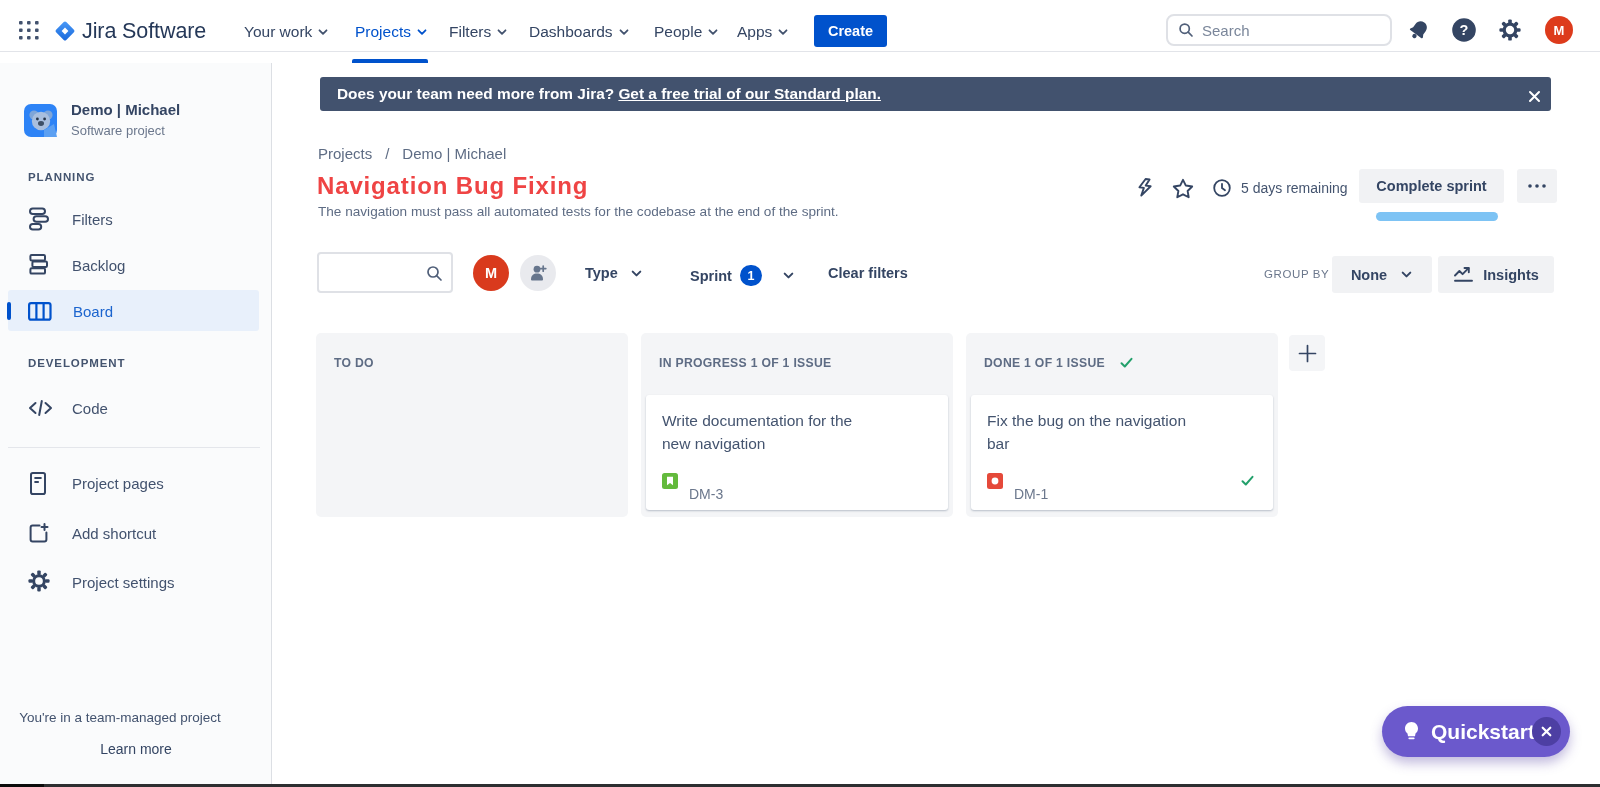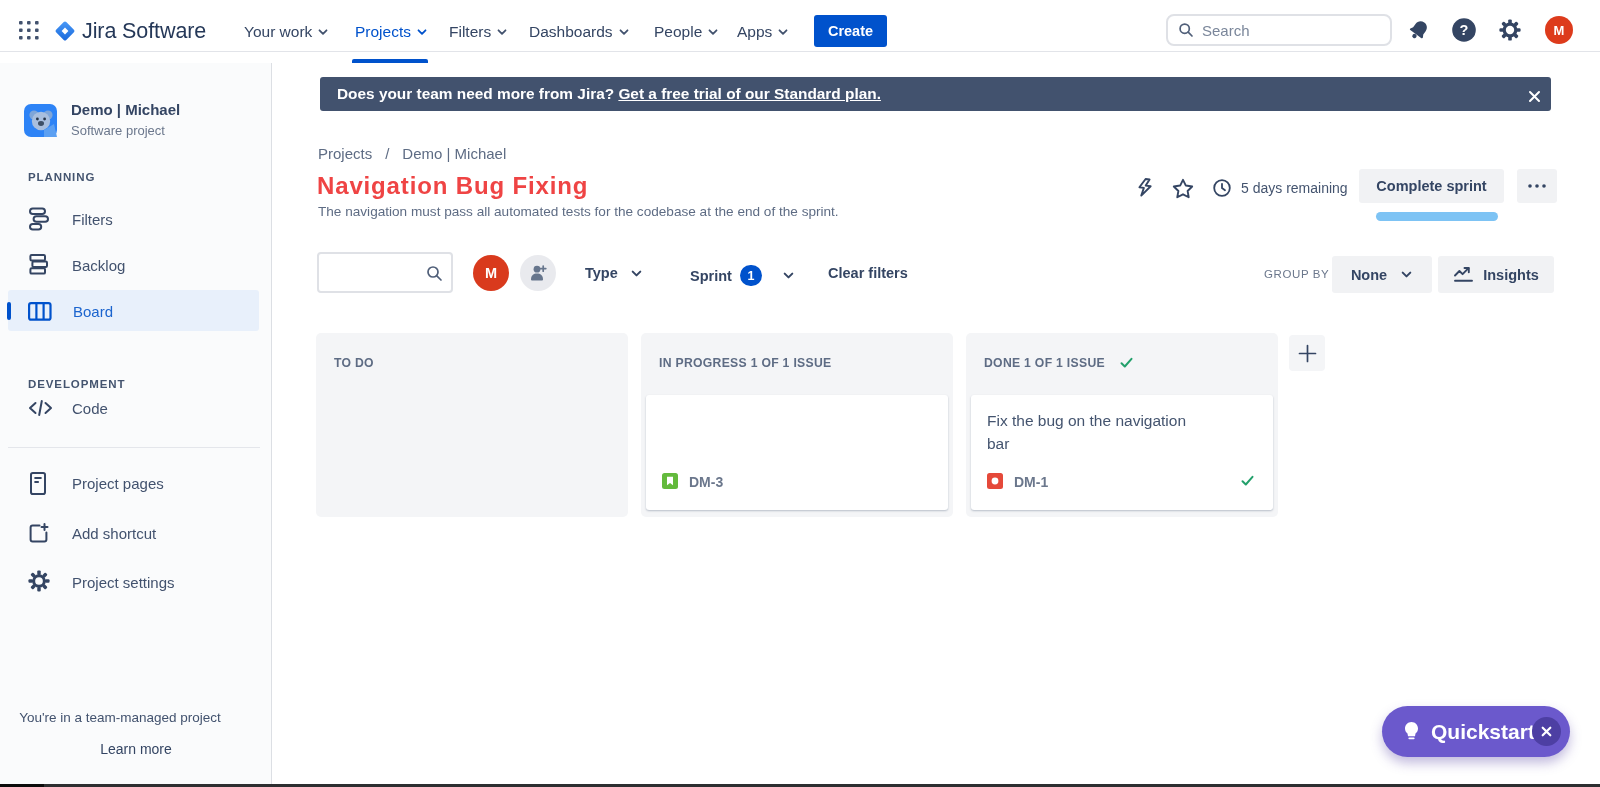--- a/index.html
+++ b/index.html
@@ -32,21 +32,21 @@
   
   #filterinput { position:absolute; left:317px; top:252px; width:136px; height:41px; border:2px solid #DFE1E6; border-radius:4px; background:#fff; }
   .fav { position:absolute; border-radius:50%; display:flex; align-items:center; justify-content:center; }
   .ddlabel { font-size:14.5px; font-weight:700; color:#344563; display:flex; align-items:center; }
 
   
   .col { position:absolute; top:333px; width:312px; height:184px; background:#F4F5F7; border-radius:5px; }
   .colhead { position:absolute; top:23px; left:18px; font-size:12.2px; font-weight:700; color:#5E6C84; letter-spacing:0.3px; display:flex; align-items:center; gap:15px; }
   .card { position:absolute; top:62px; left:5px; width:302px; height:115px; background:#fff; border-radius:3px; box-shadow:0 1px 2px rgba(9,30,66,0.25); }
   .cardtitle { position:absolute; left:16px; top:14px; font-size:15.5px; color:#44546F; line-height:23px; width:205px; }
-  .cardkey { position:absolute; left:43px; top:79px; font-size:14px; color:#6B778C;font-weight:bold; }
+  .cardkey { position:absolute; left:43px; top:91px; font-size:14px; color:#6B778C; }
 
   #quickstart { position:absolute; left:1382px; top:706px; width:188px; height:51px; border-radius:26px; background:#6B59CC; box-shadow:0 6px 12px rgba(80,60,160,0.35); display:flex; align-items:center; }
   #qs-x { position:absolute; left:150px; top:11px; width:29px; height:29px; border-radius:50%; background:#4D3FA3; display:flex; align-items:center; justify-content:center; }
 
   #bottombar1 { position:absolute; left:0; top:784px; width:44px; height:3px; background:#0b0b0b; }
   #bottombar2 { position:absolute; left:44px; top:784px; width:1556px; height:3px; background:#2d2e30; }
 </style>
 </head>
 <body>
 <div id="app">
@@ -182,21 +182,21 @@
 
   <div class="abs" style="left:8px;top:290px;width:251px;height:41px;background:#E8F0FB;border-radius:3px;"></div>
   <div class="abs" style="left:7px;top:302px;width:4px;height:18px;background:#0052CC;border-radius:2px;"></div>
   <svg class="abs" style="left:28px;top:302px" width="24" height="19" viewBox="0 0 24 19" fill="none" stroke="#0052CC" stroke-width="2.2">
     <rect x="1.1" y="1.1" width="21.4" height="16.6" rx="2"></rect>
     <line x1="8.4" y1="1.5" x2="8.4" y2="17.5"></line>
     <line x1="15.6" y1="1.5" x2="15.6" y2="17.5"></line>
   </svg>
   <div class="abs" style="left:73px;top:303px;font-size:15px;color:#1B64CE;">Board</div>
 
-  <div class="sideheader" style="top:378px;">DEVELOPMENT</div>
+  <div class="sideheader" style="top:357px;">DEVELOPMENT</div>
 
   <svg class="abs" style="left:28px;top:399px" width="25" height="18" viewBox="0 0 25 18" fill="none" stroke="#344563" stroke-width="2" stroke-linecap="round" stroke-linejoin="round">
     <path d="M7.5 4 L2 9 L7.5 14"></path>
     <path d="M17.5 4 L23 9 L17.5 14"></path>
     <path d="M13.8 2 L11.2 16"></path>
   </svg>
   <div class="sidetext abs" style="left:72px;top:400px;">Code</div>
 
   <div class="abs" style="left:8px;top:447px;width:252px;height:1px;background:#E4E6EB;"></div>
 
@@ -312,20 +312,21 @@
     </svg>
     Insights
   </div>
 
   <div class="col" style="left:316px;">
     <div class="colhead">TO DO</div>
   </div>
   <div class="col" style="left:641px;">
     <div class="colhead">IN PROGRESS 1 OF 1 ISSUE</div>
     <div class="card">
+      <div class="cardtitle">Write documentation for the new navigation</div>
       <svg class="abs" style="left:16px;top:78px" width="16" height="16" viewBox="0 0 16 16">
         <rect width="16" height="16" rx="2.5" fill="#63BA3C"></rect>
         <path d="M5 3.8 H11 V12.2 L8 10 L5 12.2 Z" fill="#fff"></path>
       </svg>
       <div class="cardkey">DM-3</div>
     </div>
   </div>
   <div class="col" style="left:966px;">
     <div class="colhead">DONE 1 OF 1 ISSUE
       <svg width="13" height="12" viewBox="0 0 13 12" fill="none">

